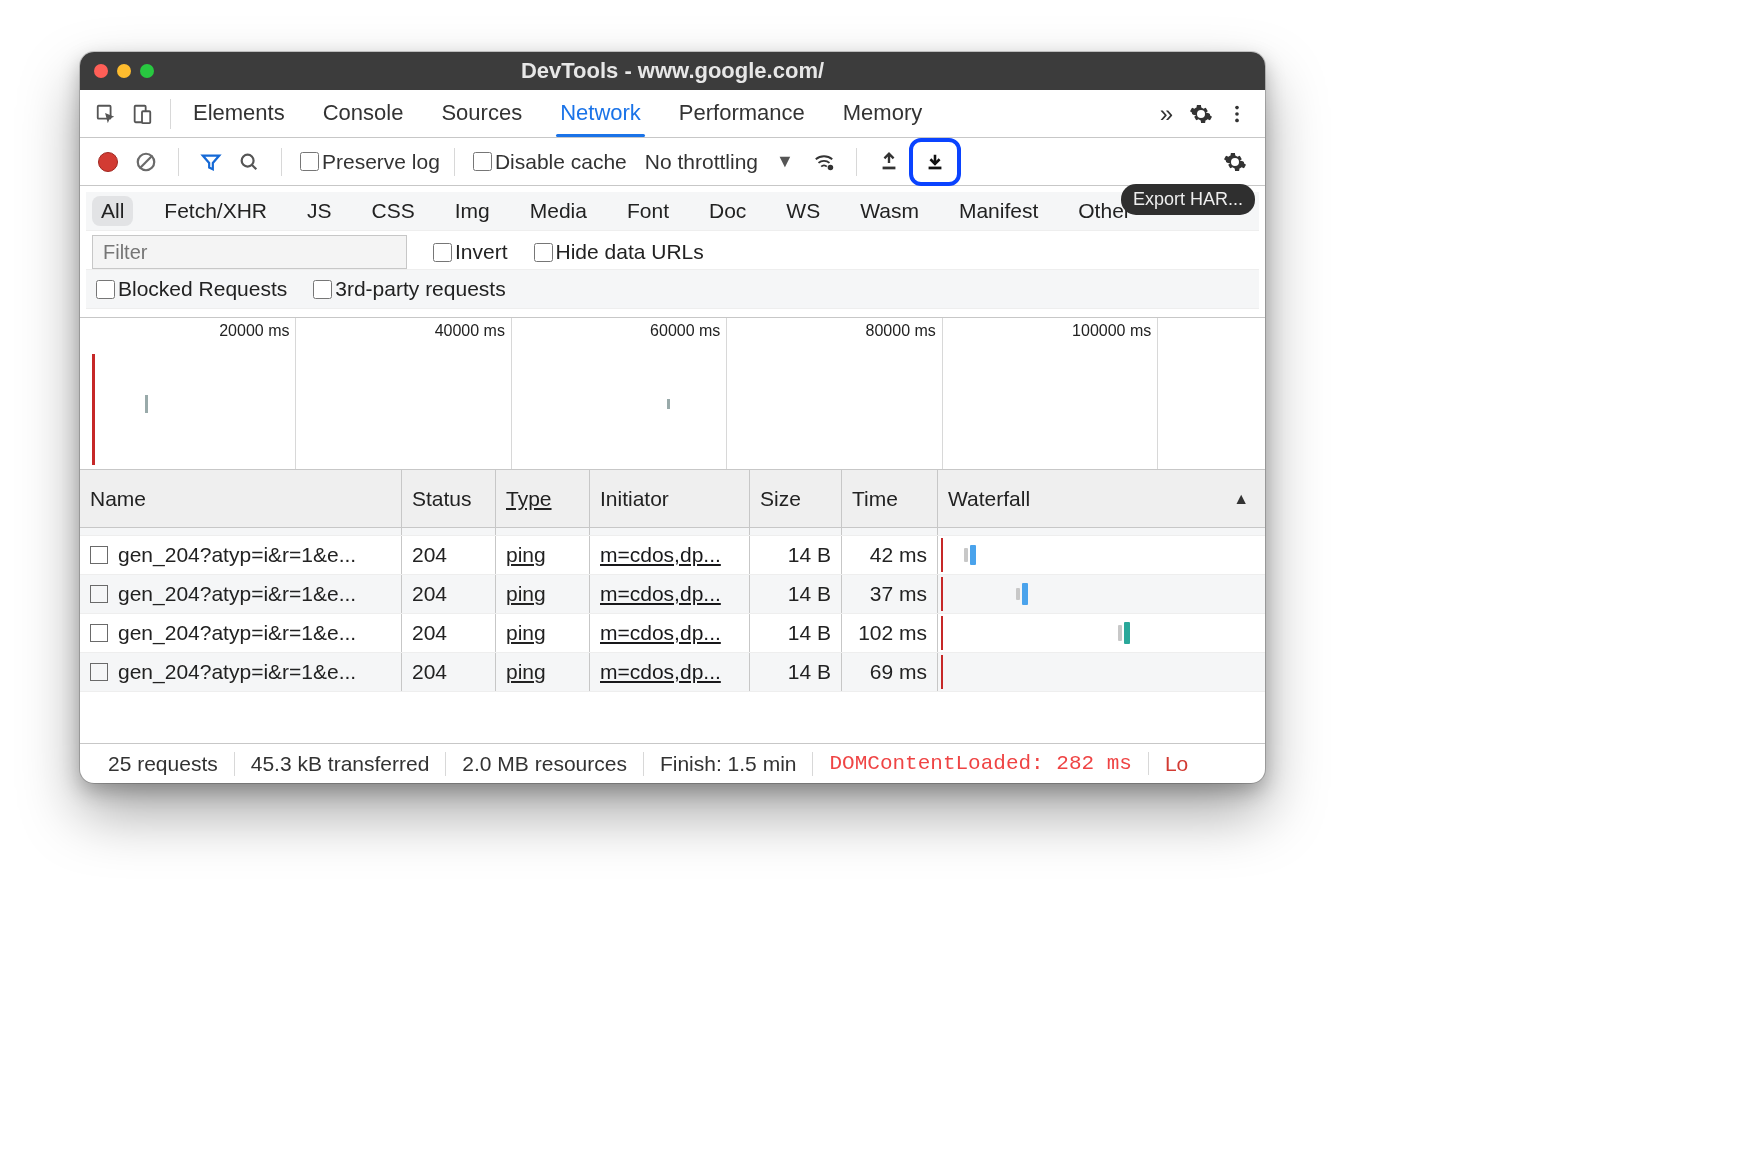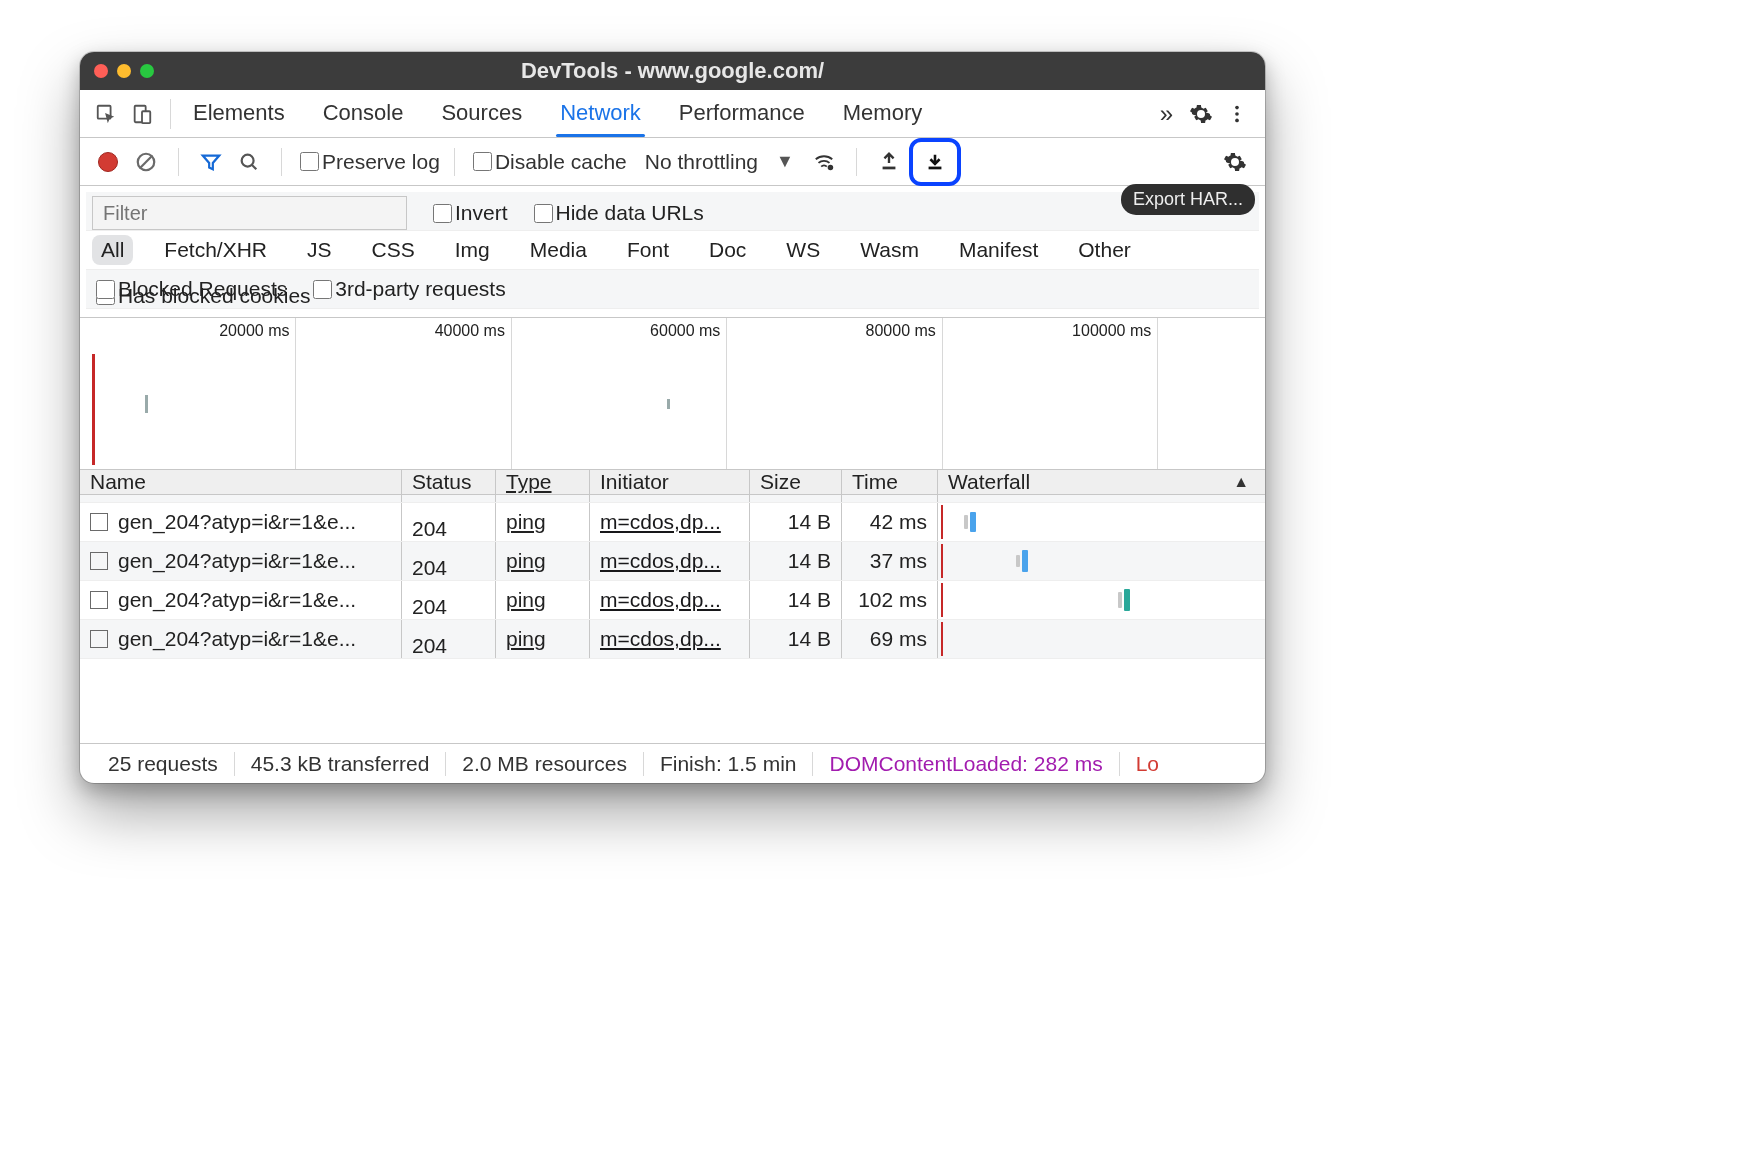--- a/index.html
+++ b/index.html
@@ -72,48 +72,48 @@
   .chip{padding:3px 9px;border-radius:8px;cursor:pointer;}
   .chip.active{background:#e2e3e5;}
   
   .timeline{height:152px;border-bottom:1px solid var(--border);position:relative;background:#fff;}
   .tl-seg{position:absolute;top:0;bottom:0;border-right:1px solid var(--border-light);}
   .tl-lab{position:absolute;top:4px;transform:translateX(-100%);padding-right:6px;white-space:nowrap;}
   .tl-track{position:absolute;left:0;right:0;top:36px;bottom:0;}
   .tl-redline{position:absolute;top:36px;bottom:4px;width:3px;background:#c62828;left:1.0%;}
   .tl-tick{position:absolute;bottom:56px;width:3px;height:18px;background:#9aa;}
   
-  .grid-head{display:flex;height:25px;background:var(--bg-head);border-bottom:1px solid var(--border);font-size:21px;align-items:center;}
+  .grid-head{display:flex;height:58px;background:var(--bg-head);border-bottom:1px solid var(--border);font-size:21px;align-items:center;}
   .gh{padding:0 10px;border-right:1px solid var(--border);display:flex;align-items:center;height:100%;}
   .gh.last{border-right:none;flex:1;justify-content:space-between;}
   .sort-ind{font-size:16px;color:#333;margin-right:6px;}
   .rows{flex:1;overflow:hidden;font-size:21px;}
   .row{display:flex;height:39px;align-items:center;border-bottom:1px solid #eee;}
   .row:nth-child(odd){background:var(--row-alt);}
   .row:nth-child(even){background:#fff;}
   .cell{padding:0 10px;border-right:1px solid var(--border);height:100%;display:flex;align-items:center;white-space:nowrap;overflow:hidden;text-overflow:ellipsis;}
   .cell.right{justify-content:flex-end;}
   .cell .fileicon{width:18px;height:18px;border:1.5px solid #6a6a6a;margin-right:10px;flex:0 0 auto;}
   .cell.link span{text-decoration:underline;color:#18181a;}
   .wf{flex:1;position:relative;border-right:none;}
   .wf .redline{position:absolute;top:2px;bottom:2px;width:2px;background:#c62828;left:1%;}
   .wf .bars{position:absolute;top:8px;bottom:8px;display:flex;align-items:center;gap:2px;}
   .wf .seg1{width:4px;background:#c8c8c8;border-radius:1px;}
   .wf .seg2{width:6px;background:#4aa3ec;border-radius:1px;}
   
   .c-name{width:322px;}
-  .c-status{width:94px;align-items:flex-end;}
+  .c-status{width:94px;}
   .c-type{width:94px;text-decoration:underline;}
   .c-init{width:160px;}
   .c-size{width:92px;}
   .c-time{width:96px;}
   
   .status{height:40px;border-top:1px solid var(--border);display:flex;align-items:center;font-size:21px;padding:0 12px;gap:0;overflow:hidden;white-space:nowrap;}
   .status .sseg{padding:0 16px;border-right:1px solid var(--border-light);color:#333;}
-  .status .sseg.blue{color:#a21caf;font-weight:500;}
+  .status .sseg.blue{color:#ef4444;font-weight:500;font-family:Liberation Mono, monospace;}
   .status .sseg.red{color:#d23b33;font-weight:500;border-right:none;}
 </style>
 </head>
 <body>
 <div class="stage">
 <div class="window">
 
   <div class="titlebar">
     <div class="traffic">
       <div class="dot red"></div>
@@ -220,50 +220,50 @@
     <div class="grow"></div>
     <div class="icon-btn gear">
       <svg viewBox="0 0 24 24" fill="#333">
             <path d="M12 8a4 4 0 1 0 0 8 4 4 0 0 0 0-8zm9 4a7 7 0 0 1-.1 1.2l2.1 1.6-2 3.4-2.5-1a7 7 0 0 1-2 1.2l-.4 2.6h-4l-.4-2.6a7 7 0 0 1-2-1.2l-2.5 1-2-3.4 2.1-1.6A7 7 0 0 1 3 12a7 7 0 0 1 .1-1.2L1 9.2l2-3.4 2.5 1a7 7 0 0 1 2-1.2L7.9 3h4l.4 2.6a7 7 0 0 1 2 1.2l2.5-1 2 3.4-2.1 1.6A7 7 0 0 1 21 12z"></path>
           </svg>
     </div>
     <div class="tooltip">Export HAR...</div>
   </div>
 
   <div class="filters">
-    <div class="row">
-      <input class="filter-input" placeholder="Filter" style="">
-      <label class="ck">
-        <input type="checkbox" style="">
-        <span>Invert</span>
-      </label>
-      <label class="ck">
-        <input type="checkbox" style="">
-        <span>Hide data URLs</span>
-      </label>
-    </div>
     <div class="row">
       <span class="chip active">All</span>
       <span class="chip">Fetch/XHR</span>
       <span class="chip">JS</span>
       <span class="chip">CSS</span>
       <span class="chip">Img</span>
       <span class="chip">Media</span>
       <span class="chip">Font</span>
       <span class="chip">Doc</span>
       <span class="chip">WS</span>
       <span class="chip">Wasm</span>
       <span class="chip">Manifest</span>
       <span class="chip">Other</span>
       <label class="ck">
         <input type="checkbox" style="">
         <span>Has blocked cookies</span>
       </label>
     </div>
     <div class="row">
+      <input class="filter-input" placeholder="Filter" style="">
+      <label class="ck">
+        <input type="checkbox" style="">
+        <span>Invert</span>
+      </label>
+      <label class="ck">
+        <input type="checkbox" style="">
+        <span>Hide data URLs</span>
+      </label>
+    </div>
+    <div class="row">
       <label class="ck">
         <input type="checkbox" style="">
         <span>Blocked Requests</span>
       </label>
       <label class="ck">
         <input type="checkbox" style="">
         <span>3rd-party requests</span>
       </label>
     </div>
   </div>

